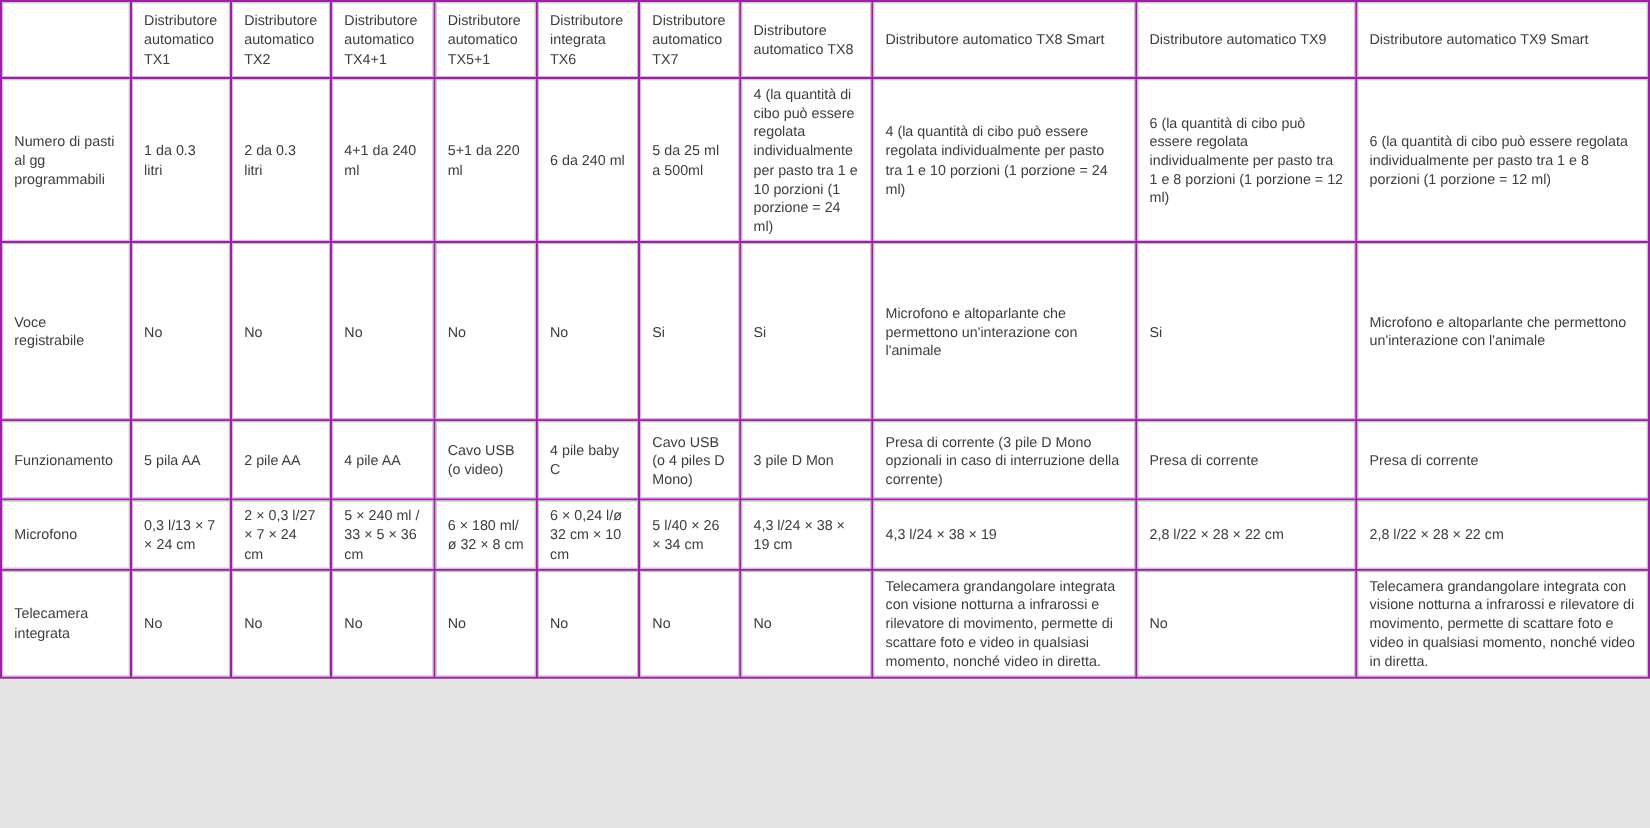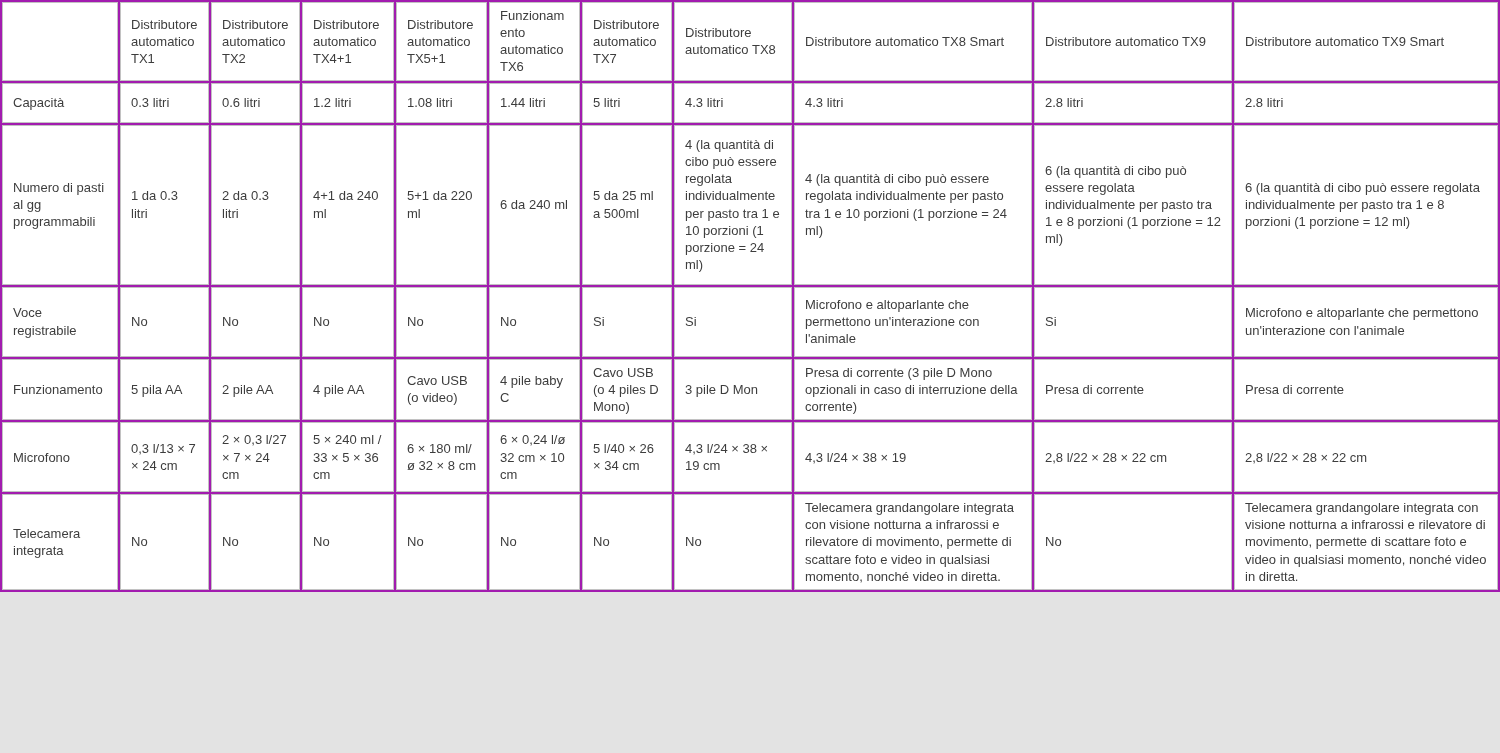--- a/index.html
+++ b/index.html
@@ -77,42 +77,29 @@
         <col class="c9">
         <col class="c10">
       </colgroup>
     <thead>
       <tr>
           <th></th>
           <th>Distributore automatico TX1</th>
           <th>Distributore automatico TX2</th>
           <th>Distributore automatico TX4+1</th>
           <th>Distributore automatico TX5+1</th>
-          <th>Funzionamento automatico TX6</th>
+          <th>Distributore integrata TX6</th>
           <th>Distributore automatico TX7</th>
           <th>Distributore automatico TX8</th>
           <th>Distributore automatico TX8 Smart</th>
           <th>Distributore automatico TX9</th>
           <th>Distributore automatico TX9 Smart</th>
         </tr>
     </thead>
     <tbody>
-        <tr>
-          <th>Capacità</th>
-          <td>0.3 litri</td>
-          <td>0.6 litri</td>
-          <td>1.2 litri</td>
-          <td>1.08 litri</td>
-          <td>1.44 litri</td>
-          <td>5 litri</td>
-          <td>4.3 litri</td>
-          <td>4.3 litri</td>
-          <td>2.8 litri</td>
-          <td>2.8 litri</td>
-        </tr>
         <tr>
           <th>Numero di pasti al gg programmabili</th>
           <td>1 da 0.3 litri</td>
           <td>2 da 0.3 litri</td>
           <td>4+1 da 240 ml</td>
           <td>5+1 da 220 ml</td>
           <td>6 da 240 ml</td>
           <td>5 da 25 ml a 500ml</td>
           <td>4 (la quantità di cibo può essere regolata individualmente per pasto tra 1 e 10 porzioni (1 porzione = 24 ml)</td>
           <td>4 (la quantità di cibo può essere regolata individualmente per pasto tra 1 e 10 porzioni (1 porzione = 24 ml)</td>

